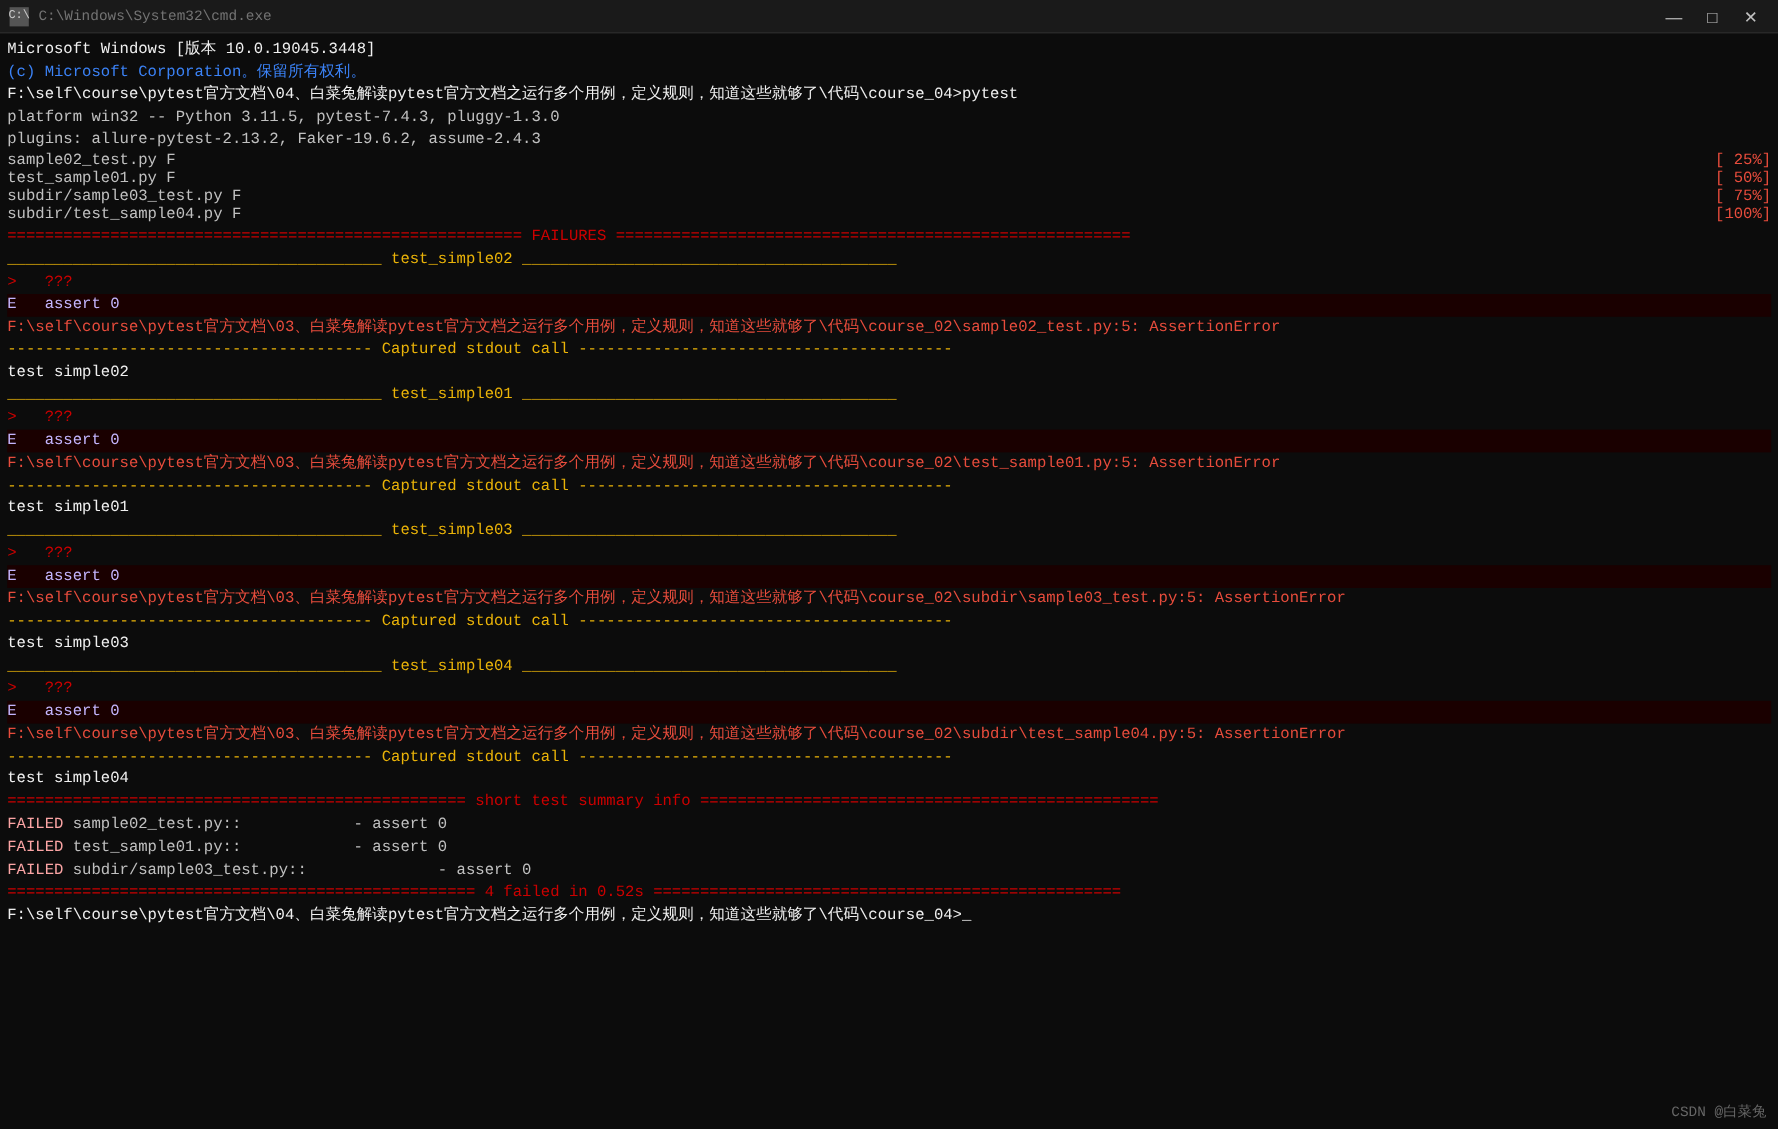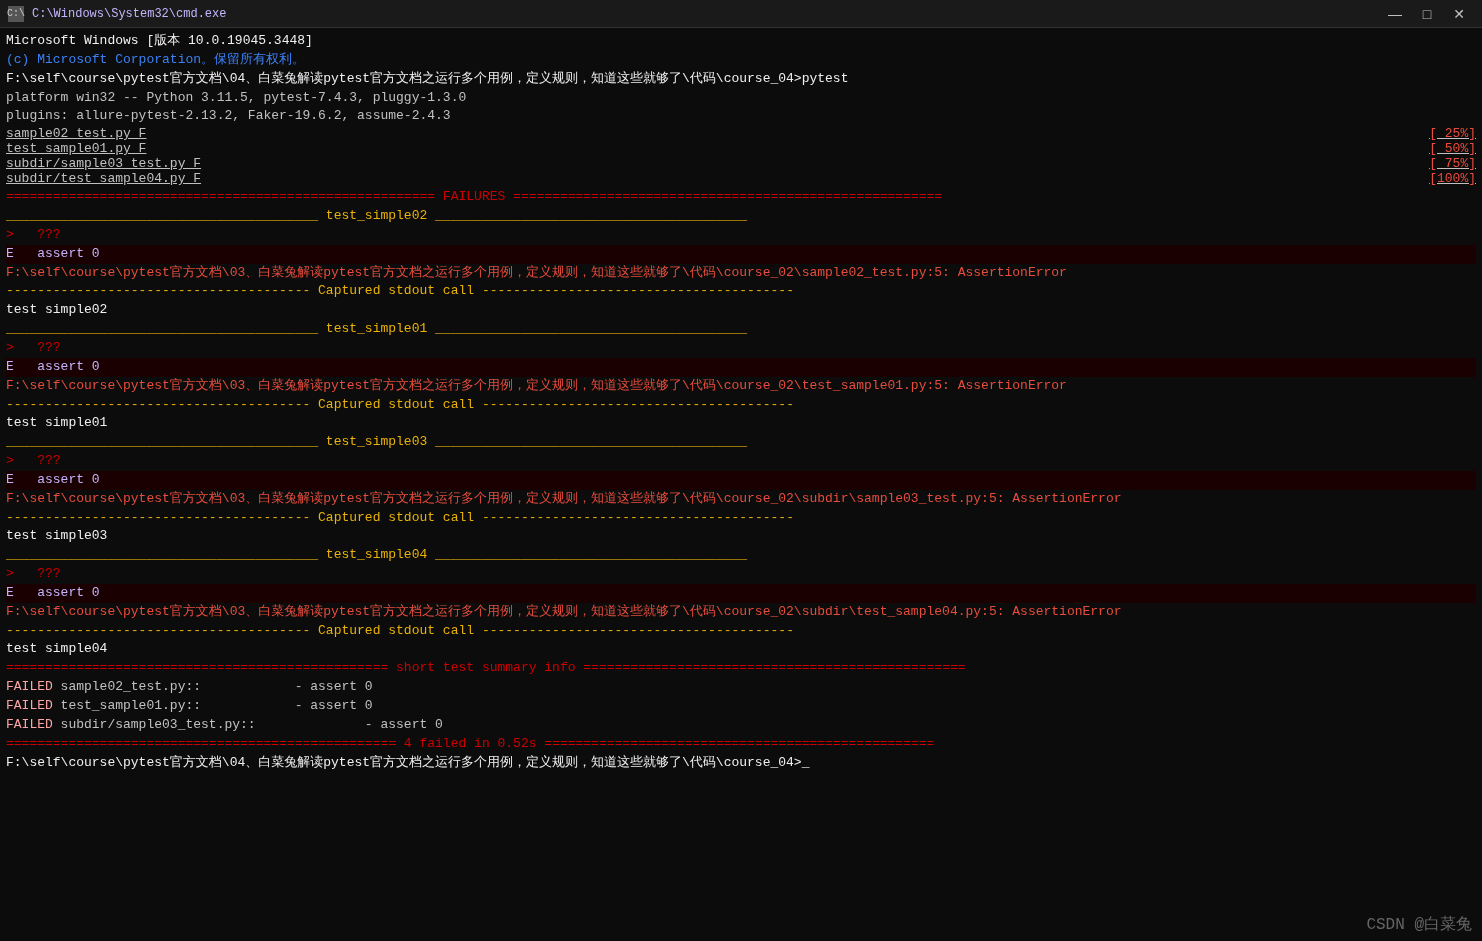--- a/index.html
+++ b/index.html
@@ -32,21 +32,21 @@
       width: 16px;
       height: 16px;
       background: #555;
       display: inline-flex;
       align-items: center;
       justify-content: center;
       font-size: 10px;
       color: #ccc;
     }
     .title-bar-text {
-      color: #c4b5fd;
+      color: #737373;
       font-size: 12px;
     }
     .title-bar-controls {
       display: flex;
       gap: 2px;
     }
     .title-bar-btn {
       width: 30px;
       height: 22px;
       background: transparent;
@@ -78,34 +78,33 @@
     .line.white { color: #f0f0f0; }
     .line.error-line {
       color: #e74c3c;
     }
     .line.separator { color: #cc0000; }
     .line.section-sep { color: #eab308; }
 
     .progress-row {
       display: flex;
       justify-content: space-between;
-      text-decoration: underline;
     }
     .progress-row .left { color: #c0c0c0; }
     .progress-row .right { color: #e74c3c; }
 
     .chevron { color: #cc0000; }
     .assert-error { color: #c4b5fd; }
 
     .watermark {
       position: absolute;
       bottom: 6px;
       right: 10px;
       color: #666;
-      font-size: 16px;
+      font-size: 12px;
     }
 
     .fail-red { color: #fca5a5; }
     .fail-msg { color: #c0c0c0; }
   </style>
 </head>
 <body>
 
 <div class="title-bar">
   <div class="title-bar-left">

